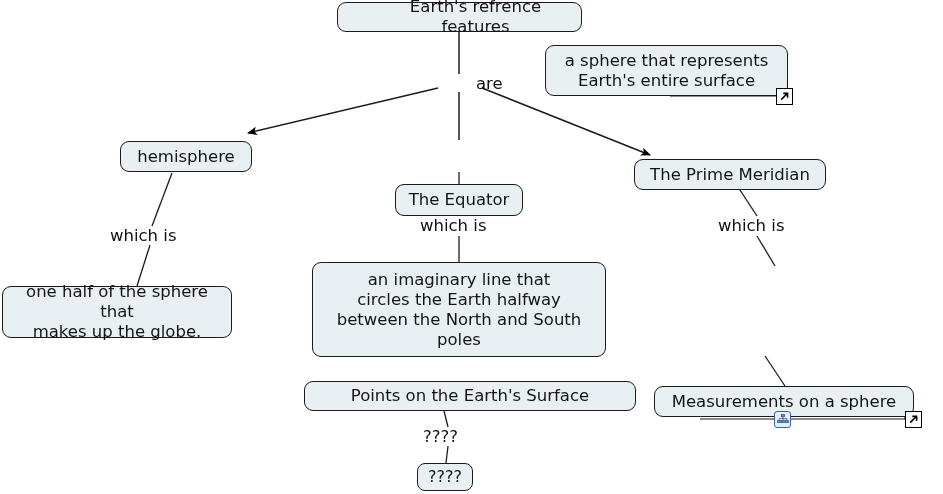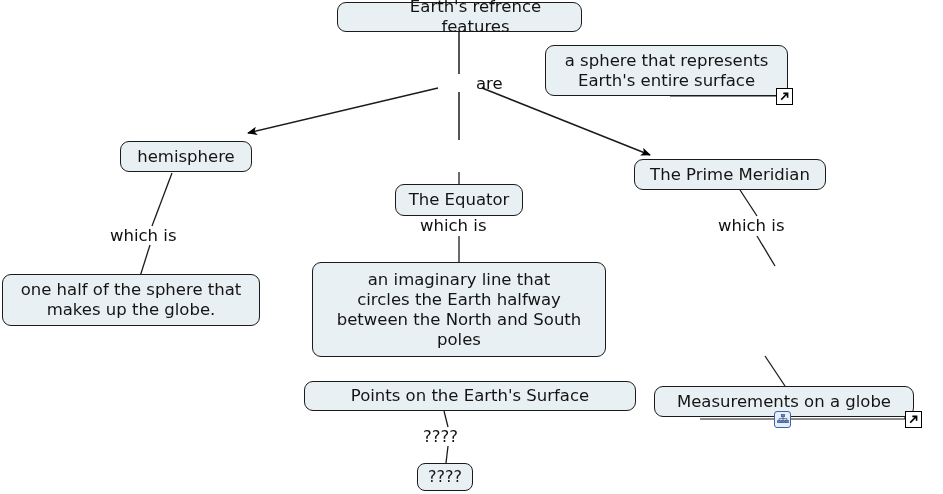--- a/index.html
+++ b/index.html
@@ -131,21 +131,21 @@
   </div>
 
   <div class="node" style="left:395px; top:140px; width:128px; height:32px;margin-top:44px;">
     <span>The Equator</span>
   </div>
 
   <div class="node" style="left:634px; top:159px; width:192px; height:31px;">
     <span>The Prime Meridian</span>
   </div>
 
-  <div class="node" style="left:2px; top:274px; width:258px; height:52px;">
+  <div class="node" style="left:2px; top:286px; width:230px; height:52px;">
     <span>one half of the sphere that
 makes up the globe.</span>
   </div>
 
   <div class="node" style="left:312px; top:262px; width:294px; height:95px;">
     <span>an imaginary line that
 circles the Earth halfway
 between the North and South
 poles</span>
   </div>
@@ -153,21 +153,21 @@
 
   <div class="node" style="left:304px; top:381px; width:332px; height:30px;">
     <span>Points on the Earth's Surface</span>
   </div>
 
   <div class="node small" style="left:417px; top:463px; width:56px; height:28px;">
     <span>????</span>
   </div>
 
   <div class="node" style="left:654px; top:386px; width:260px; height:31px;">
-    <span>Measurements on a globe</span>
+    <span>Measurements on a sphere</span>
   </div>
 
   <div class="link-label" style="left:440px; top:74px;margin-left:36px;">
     <span>are</span>
   </div>
 
   <div class="link-label" style="left:110px; top:226px;">
     <span>which is</span>
   </div>
 

